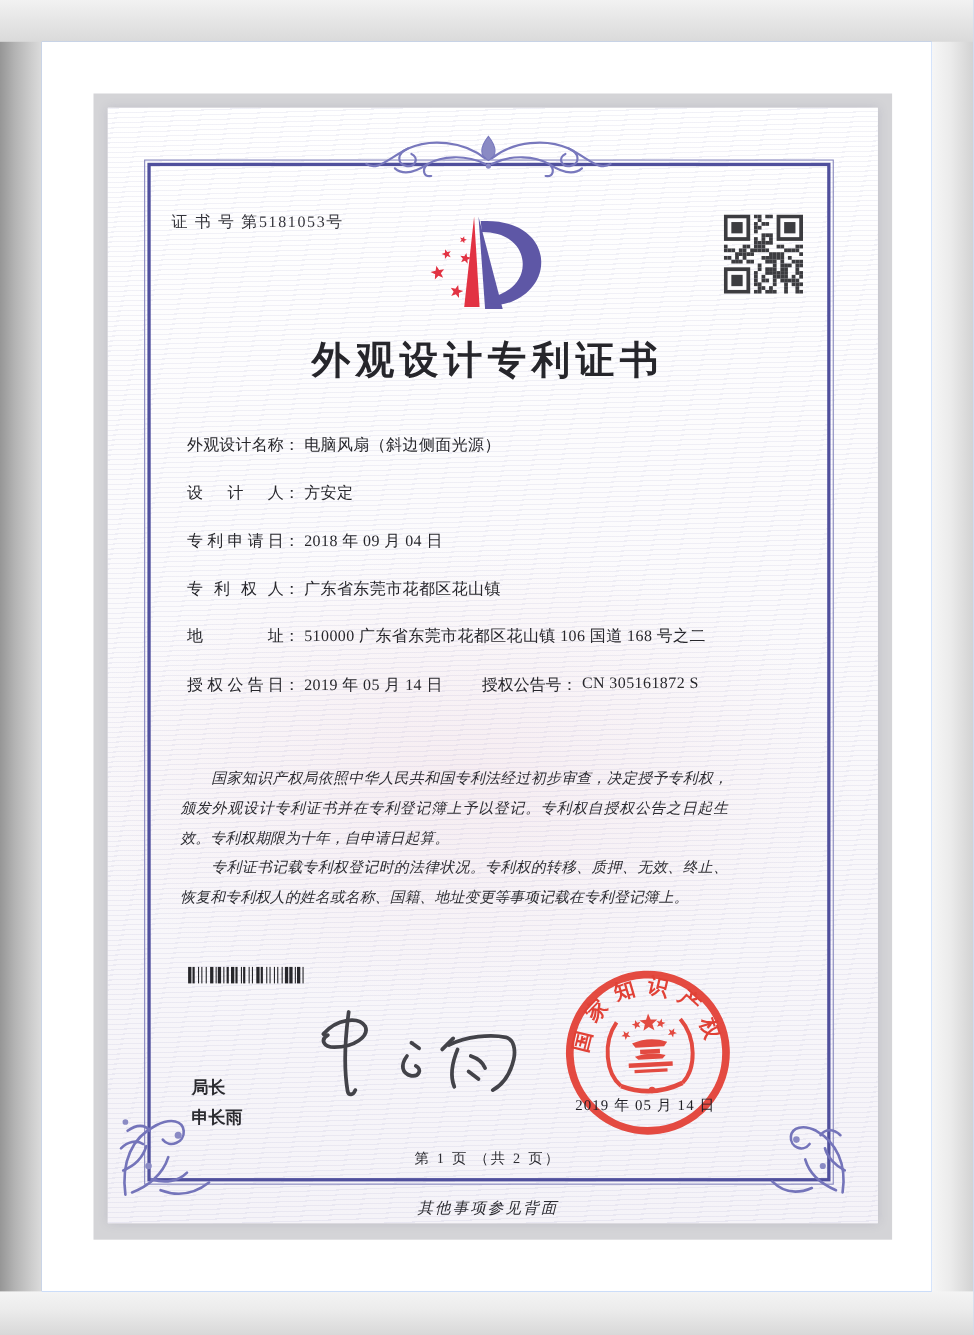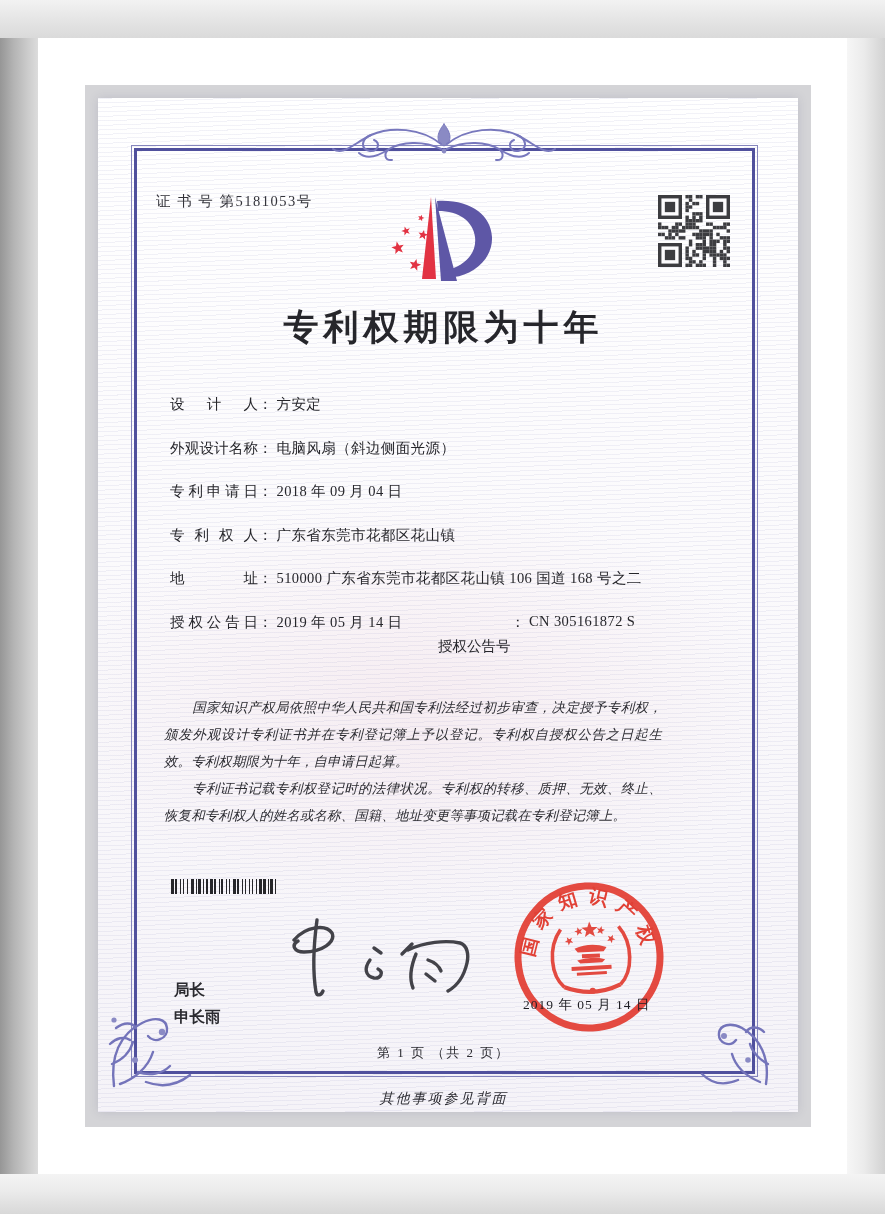--- a/index.html
+++ b/index.html
@@ -36,21 +36,21 @@
   .qr{position:absolute;left:560px;top:97px;width:72px;height:72px;}
   .title{position:absolute;left:33px;top:206px;width:625px;text-align:center;
     font-size:35px;font-weight:bold;color:#26262b;letter-spacing:5px;}
   
   .fields{position:absolute;left:72px;top:297px;width:590px;font-size:14.5px;color:#26262b;}
   .row{height:43.6px;position:relative;white-space:nowrap;}
   .f-label{display:inline-block;width:88px;text-align:justify;text-align-last:justify;vertical-align:top;}
   .colon{display:inline-block;vertical-align:top;}
   .f-value{display:inline-block;vertical-align:top;margin-left:4px;letter-spacing:0.4px;}
   .grant-group{position:absolute;left:268px;top:0;white-space:nowrap;}
-  .grant-label{display:inline-block;vertical-align:top;margin-top:24px;}
+  .grant-label{display:inline-block;vertical-align:top;}
   
   .paras{position:absolute;left:66px;top:596px;width:498px;
     font-size:13.4px;font-style:italic;color:#2c2c32;line-height:27px;letter-spacing:0.2px;}
   .paras p{margin:0;text-indent:2.1em;text-align:justify;}
   
   .barcode{position:absolute;left:73px;top:781px;width:183px;height:15px;display:flex;align-items:stretch;}
   .barcode div{height:100%;}
   .signer{position:absolute;left:76px;top:838px;font-family:"Liberation Sans","DejaVu Sans",sans-serif;
     font-size:15.5px;font-weight:600;color:#2b2b30;line-height:27px;margin-top:40px;}
   .signature{position:absolute;left:186px;top:818px;width:200px;height:86px;}
@@ -286,28 +286,28 @@
           <rect x="30.857142857142854" y="68.57142857142857" width="3.4285714285714284" height="3.4285714285714284"></rect>
           <rect x="37.714285714285715" y="68.57142857142857" width="3.4285714285714284" height="3.4285714285714284"></rect>
           <rect x="41.14285714285714" y="68.57142857142857" width="3.4285714285714284" height="3.4285714285714284"></rect>
           <rect x="44.57142857142857" y="68.57142857142857" width="3.4285714285714284" height="3.4285714285714284"></rect>
           <rect x="54.857142857142854" y="68.57142857142857" width="3.4285714285714284" height="3.4285714285714284"></rect>
           <rect x="65.14285714285714" y="68.57142857142857" width="3.4285714285714284" height="3.4285714285714284"></rect>
           <rect x="68.57142857142857" y="68.57142857142857" width="3.4285714285714284" height="3.4285714285714284"></rect>
         </g>
     </svg>
 
-    <div class="title">专利权期限为十年</div>
+    <div class="title">外观设计专利证书</div>
 
     <div class="fields">
       <div class="row">
+        <span class="f-label">外观设计名称</span><span class="colon">：</span><span class="f-value">电脑风扇（斜边侧面光源）</span>
+      </div>
+      <div class="row">
         <span class="f-label">设计人</span><span class="colon">：</span><span class="f-value">方安定</span>
-      </div>
-      <div class="row">
-        <span class="f-label">外观设计名称</span><span class="colon">：</span><span class="f-value">电脑风扇（斜边侧面光源）</span>
       </div>
       <div class="row">
         <span class="f-label">专利申请日</span><span class="colon">：</span><span class="f-value">2018 年 09 月 04 日</span>
       </div>
       <div class="row">
         <span class="f-label">专利权人</span><span class="colon">：</span><span class="f-value">广东省东莞市花都区花山镇</span>
       </div>
       <div class="row">
         <span class="f-label">地址</span><span class="colon">：</span><span class="f-value">510000 广东省东莞市花都区花山镇 106 国道 168 号之二</span>
       </div>

